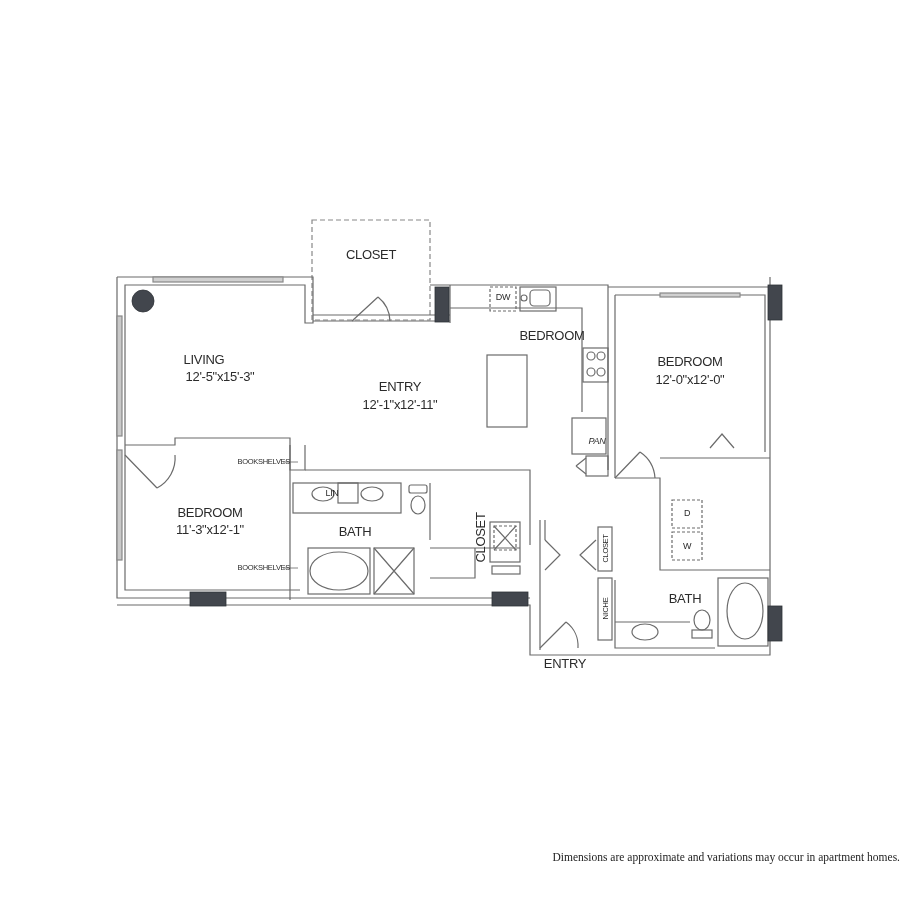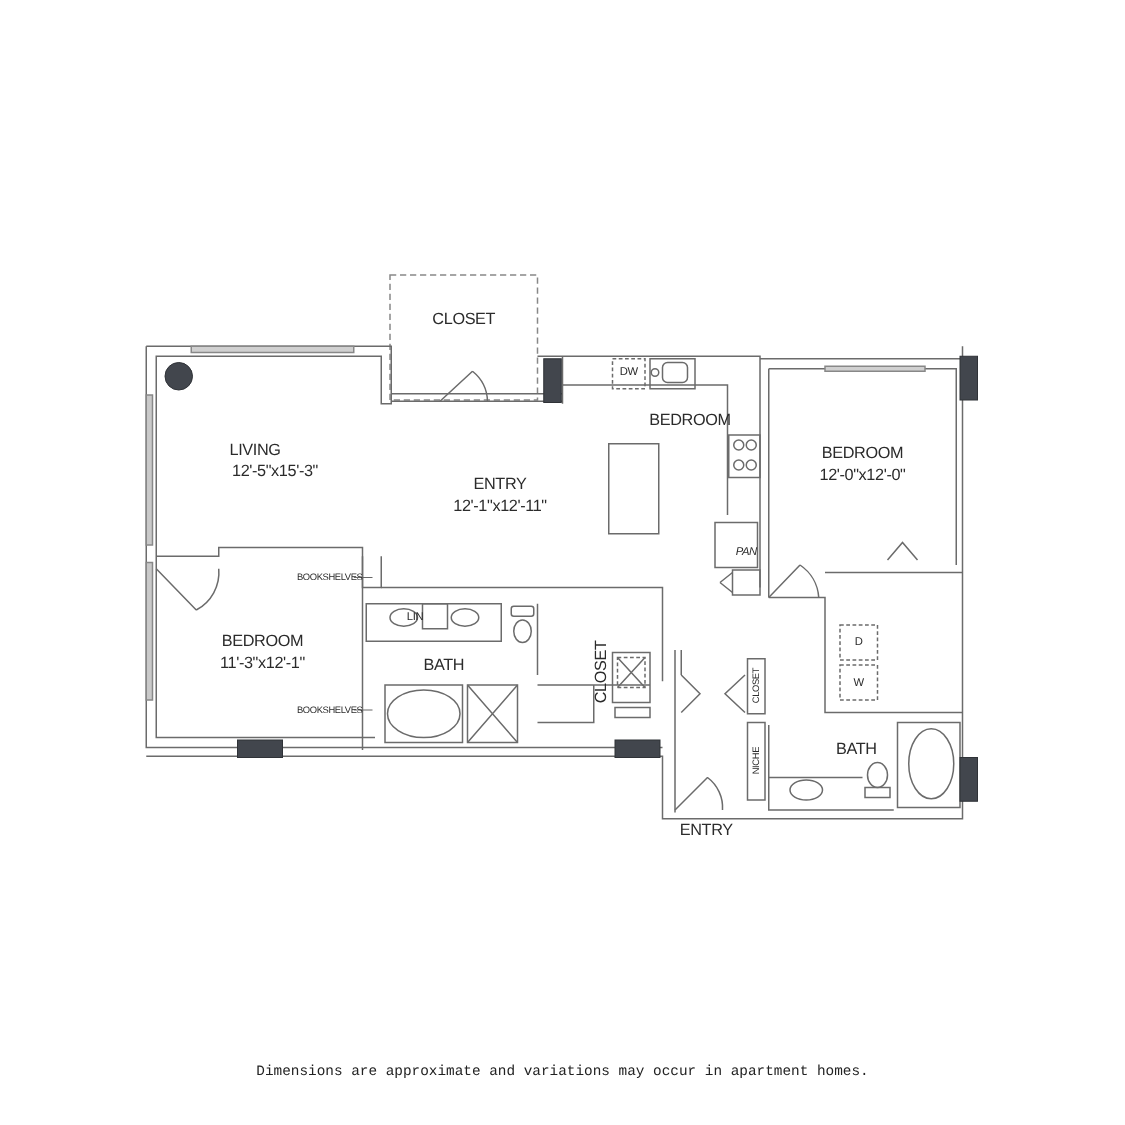--- a/index.html
+++ b/index.html
@@ -4,21 +4,21 @@
 <style>
   html, body { margin:0; padding:0; background:#ffffff; }
   body { width:900px; height:900px; position:relative; overflow:hidden; font-family:"Liberation Sans", sans-serif; }
   #plan { position:absolute; left:0; top:0; width:900px; height:900px; }
   .lbl { position:absolute; color:#2b2b2b; font-family:"Liberation Sans", sans-serif; text-align:center; white-space:nowrap; letter-spacing:-0.3px; }
   .room-name { font-size:13px; }
   .room-dim { font-size:13px; }
   .small { font-size:9px; }
   .tiny { font-size:7.5px; }
   .vert { transform:rotate(-90deg); transform-origin:center center; }
-  .disclaimer { position:absolute; top:851px; left:0; width:900px; text-align:center; font-size:11.5px; color:#222; font-family:Liberation Mono, monospace; }
+  .disclaimer { position:absolute; top:851px; left:0; width:900px; text-align:right; font-size:11.5px; color:#222; font-family:Liberation Serif, serif; }
 </style>
 </head>
 <body>
 
 <svg id="plan" viewBox="0 0 900 900" xmlns="http://www.w3.org/2000/svg">
   <g fill="none" stroke="#6b6b6b" stroke-width="1.2">
 
     <rect x="312" y="220" width="118" height="100" stroke-dasharray="5,3" stroke="#888"></rect>
 
     <path d="M117 277 H313 V323 H305 V285 H125 V590 H300"></path>

